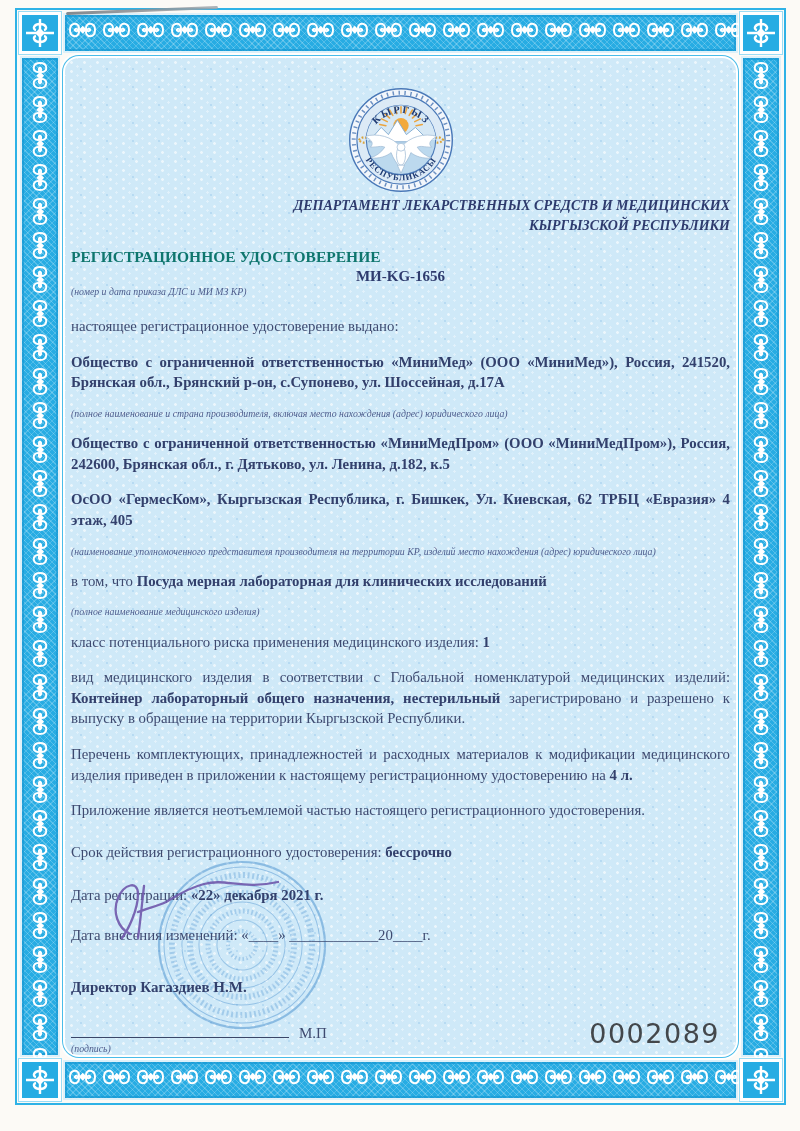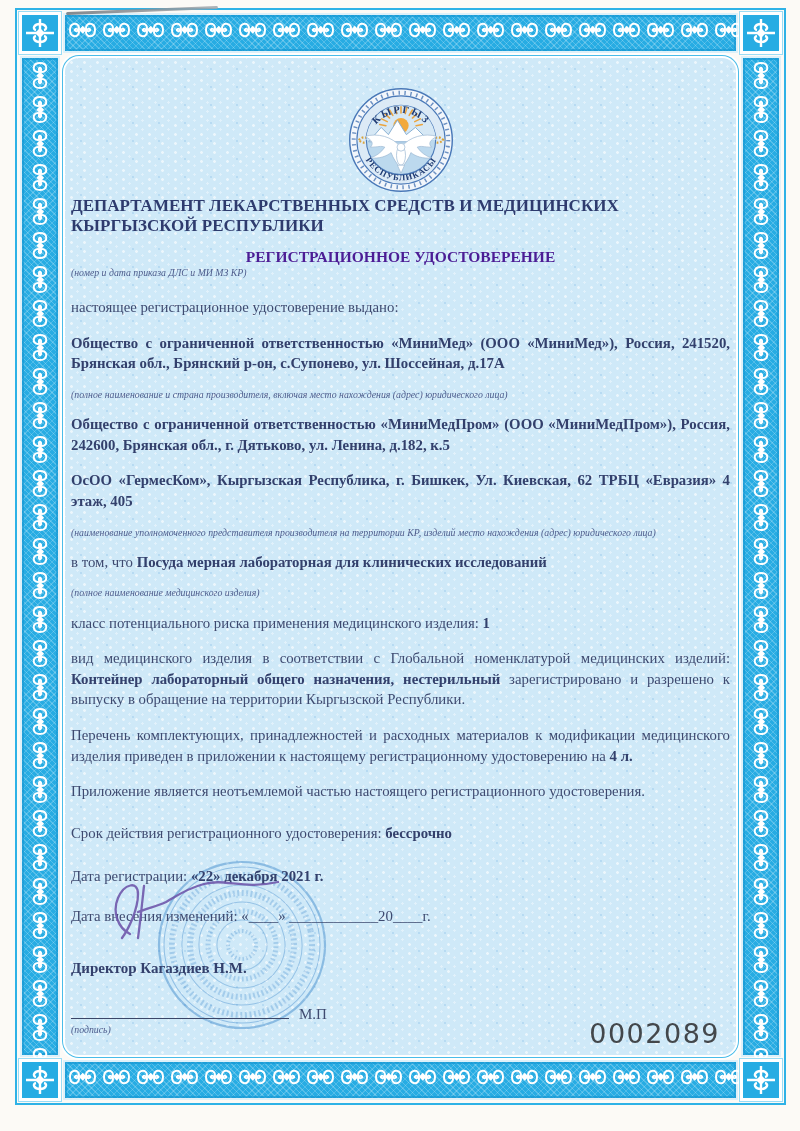--- a/index.html
+++ b/index.html
@@ -58,23 +58,23 @@
     position:absolute; left:66px; top:9px; width:152px; height:3px;
     background:linear-gradient(90deg,#70767c,#a2a8ad);
     transform:rotate(-2.4deg); border-radius:2px; opacity:.85; z-index:5;
   }
   
   .content{
     position:absolute; left:71px; top:80px; width:659px; z-index:3;
     color:#3e4a70;
   }
   .emblem{display:block; margin:6px auto 2px;}
-  .dept{ text-align:left; font-weight:bold; font-size:17px; line-height:20px; color:#2e3b6e; }
+  .dept{ text-align:right; font-weight:bold; font-size:14px; line-height:20px; color:#2e3b6e;font-style:italic; }
   .dept div{white-space:nowrap;}
-  .doc-title{ text-align:center; font-weight:bold; font-size:15.5px; color:#4c1d95; margin-top:12px;}
+  .doc-title{ text-align:left; font-weight:bold; font-size:15.5px; color:#0f766e; margin-top:12px;}
   .doc-num  { text-align:center; font-weight:bold; font-size:15px;  color:#2e3b6e; margin-top:2px;}
   .order    { text-align:center; font-size:15px; color:#3e4a70; margin-top:1px;}
   .cap{ font-size:9.8px; font-style:italic; color:#4d5c8c; line-height:1.25; margin-top:1px;}
   .cap.center{text-align:left;}
   .p { font-size:14.8px; line-height:1.4; text-align:justify; margin-top:13px;}
   .p.first{margin-top:17px;}
   .b { font-weight:bold; color:#33406c;}
   .tight{margin-top:0;}
   .sig-name{ font-size:15px; font-weight:bold; color:#33406c; margin-top:33px;}
   .sig-row{ margin-top:27px; font-size:15px;}
@@ -334,20 +334,21 @@
       <text font-family="Liberation Serif, serif" font-size="9.5" font-weight="bold" fill="#1f3b73" letter-spacing="1">
         <textPath href="#arcBottom" startOffset="50%" text-anchor="middle">РЕСПУБЛИКАСЫ</textPath>
       </text>
     </svg>
 
     <div class="dept">
       <div>ДЕПАРТАМЕНТ ЛЕКАРСТВЕННЫХ СРЕДСТВ И МЕДИЦИНСКИХ</div>
       <div>КЫРГЫЗСКОЙ РЕСПУБЛИКИ</div>
     </div>
     <div class="doc-title">РЕГИСТРАЦИОННОЕ УДОСТОВЕРЕНИЕ</div>
+    <div class="doc-num">МИ-KG-1656</div>
     <div class="cap center">(номер и дата приказа ДЛС и МИ МЗ КР)</div>
 
     <p class="p first tight" style="margin-top:18px">настоящее регистрационное удостоверение выдано:</p>
     <p class="p b tight">Общество с ограниченной ответственностью «МиниМед» (ООО «МиниМед»), Россия, 241520, Брянская обл., Брянский р-он, с.Супонево, ул. Шоссейная, д.17А</p>
     <div class="cap">(полное наименование и страна производителя, включая место нахождения (адрес) юридического лица)</div>
 
     <p class="p b">Общество с ограниченной ответственностью «МиниМедПром» (ООО «МиниМедПром»), Россия, 242600, Брянская обл., г. Дятьково, ул. Ленина, д.182, к.5</p>
 
     <p class="p b">ОсОО «ГермесКом», Кыргызская Республика, г. Бишкек, Ул. Киевская, 62 ТРБЦ «Евразия» 4 этаж, 405</p>
     <div class="cap">(наименование уполномоченного представителя производителя на территории КР, изделий место нахождения (адрес) юридического лица)</div>

